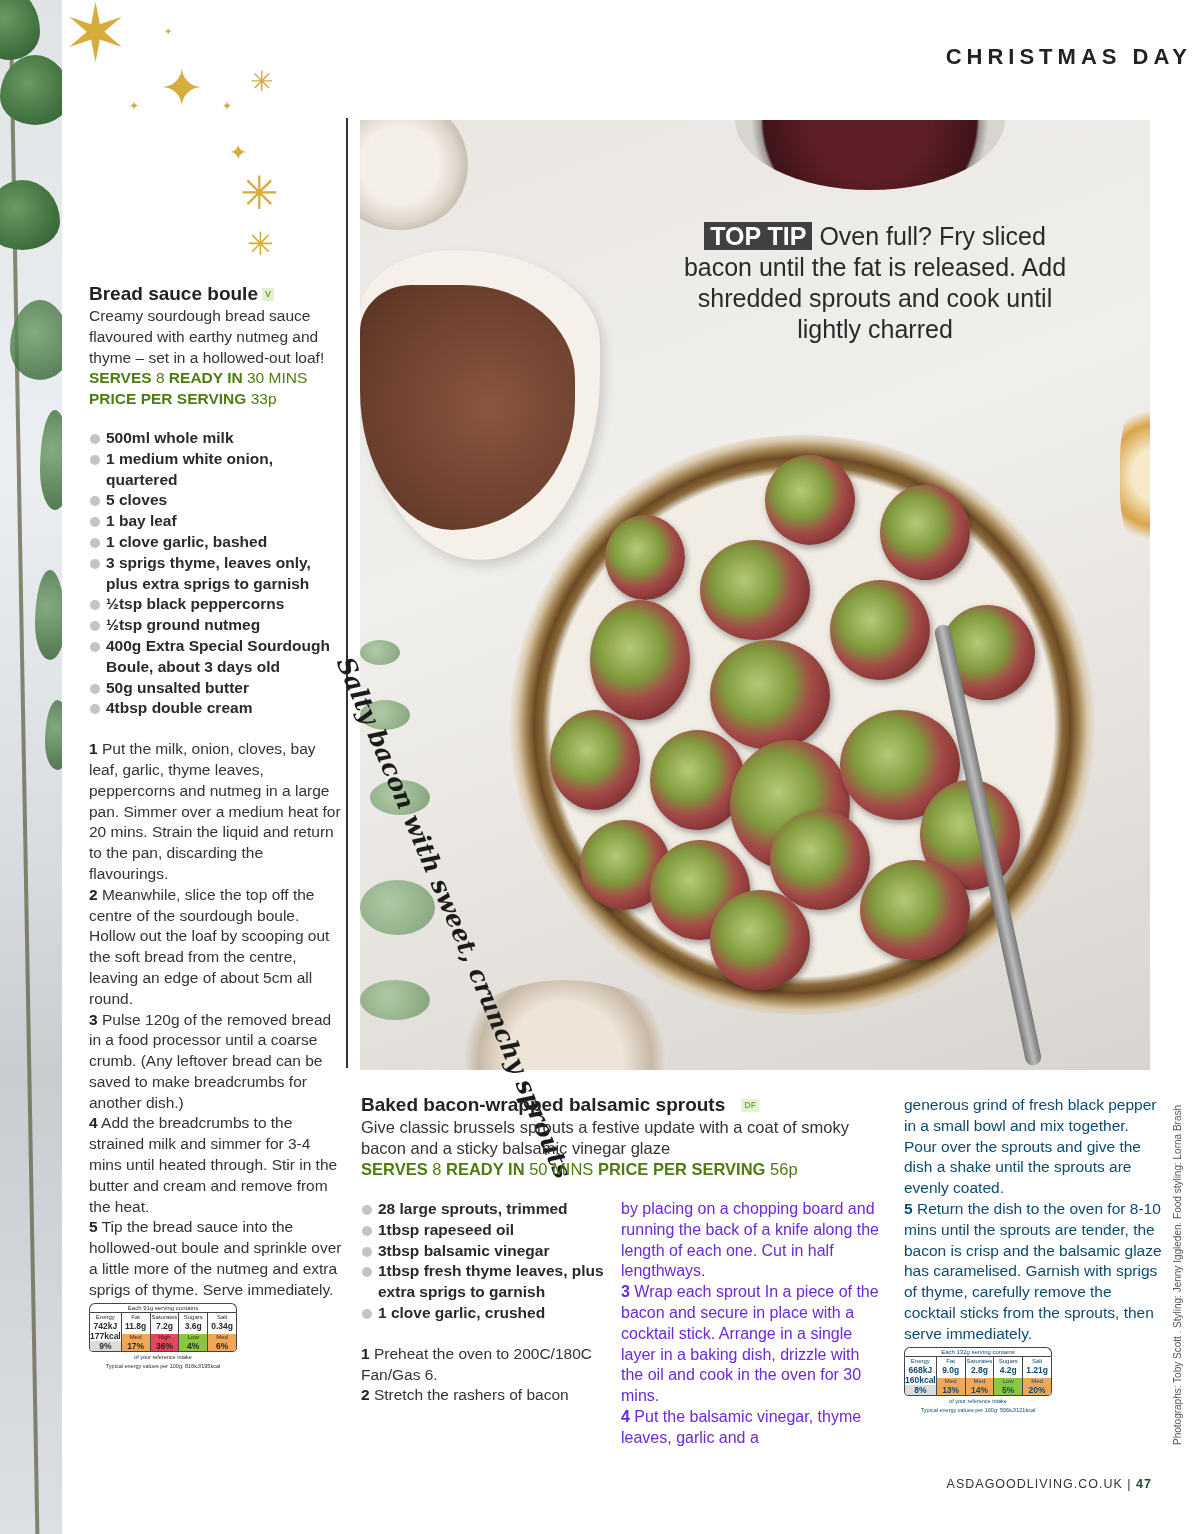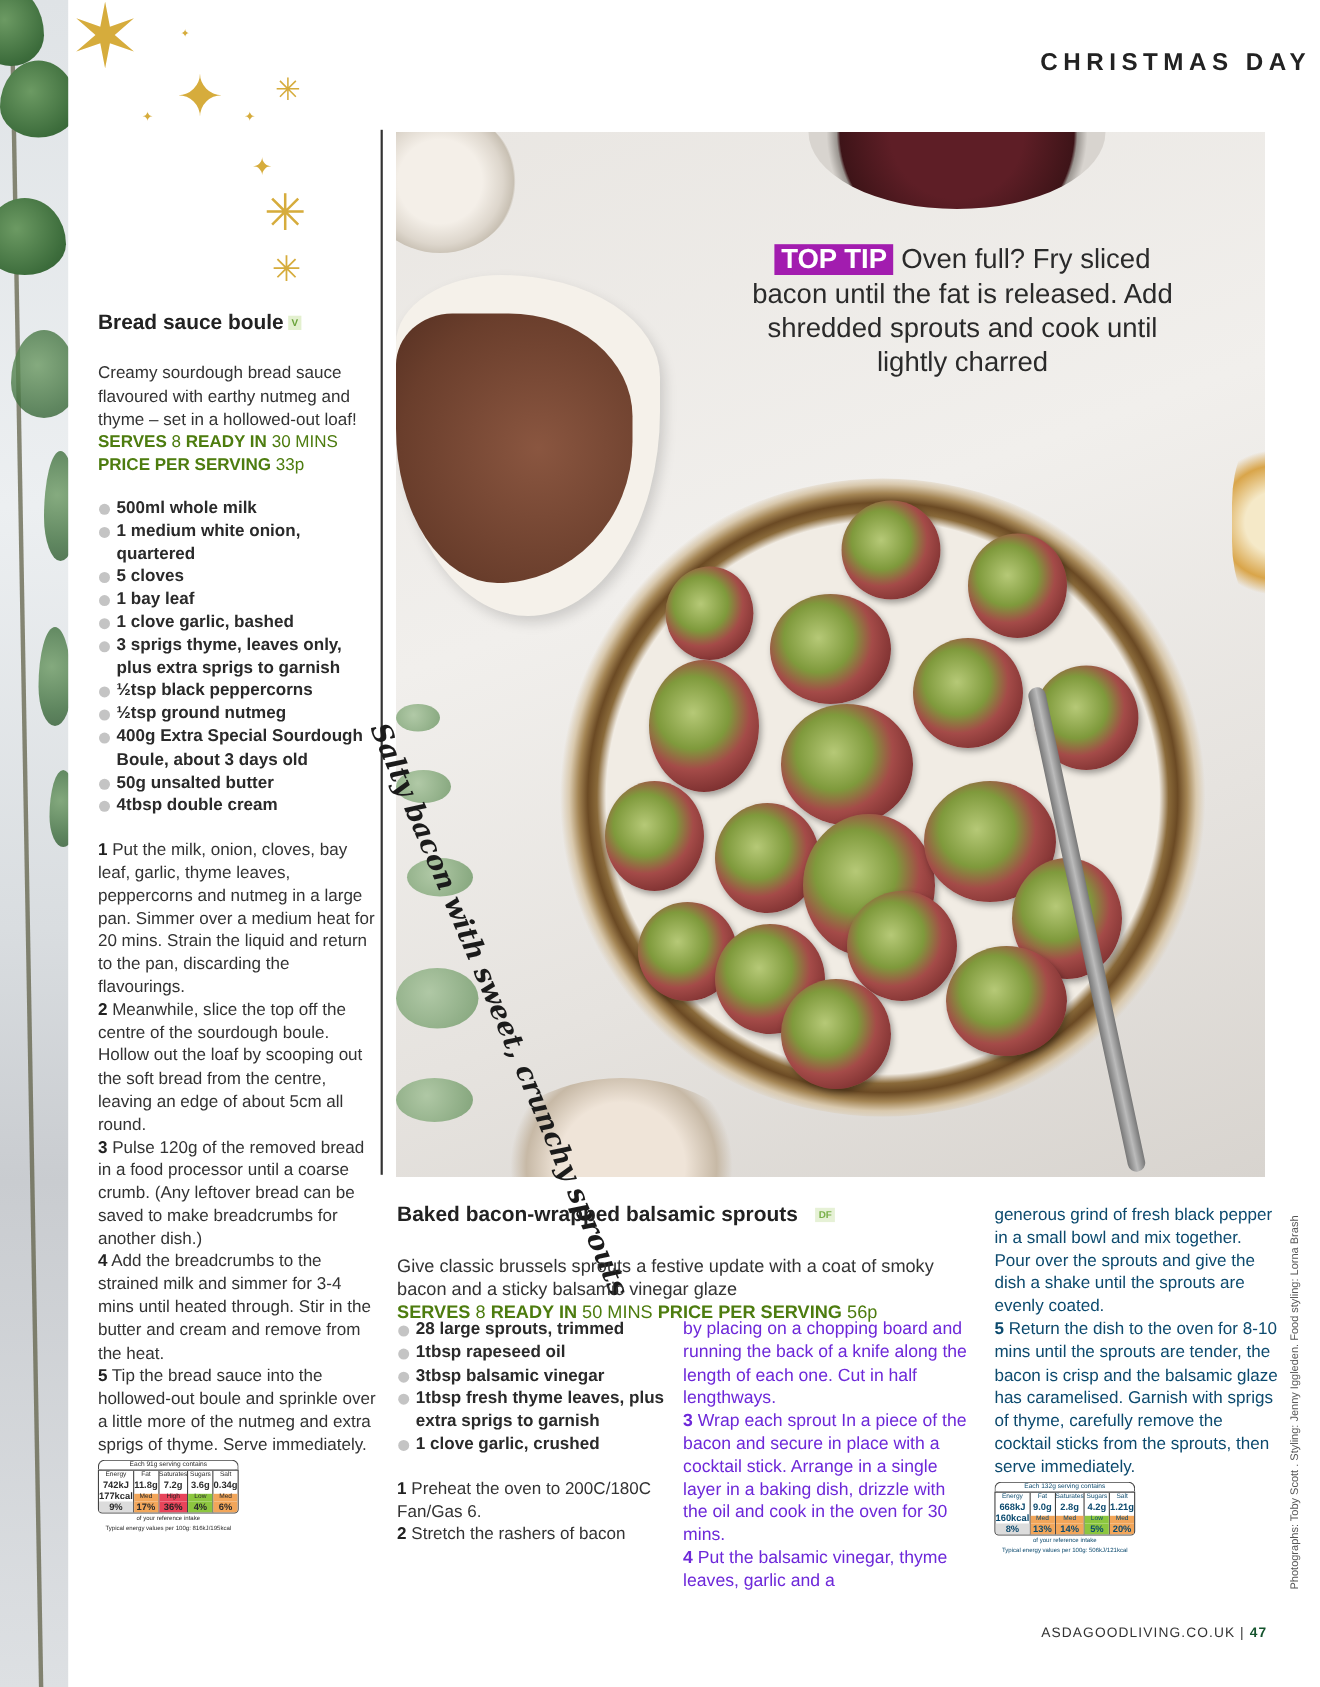--- a/index.html
+++ b/index.html
@@ -18,31 +18,31 @@
   .section-title { position: absolute; right: 8px; top: 44px; font-size: 22px; font-weight: 700; letter-spacing: 5px; color: #222; font-family: "Liberation Sans", sans-serif; }
 
   .vrule { position: absolute; left: 346px; top: 118px; width: 2px; height: 950px; background: #333; }
 
   
   .col-left { position: absolute; left: 89px; top: 282px; width: 255px; font-size: 15.5px; line-height: 20.8px; }
   .recipe-title { font-size: 19px; font-weight: 700; color: #222; line-height: 24px; }
   .badge { display: inline-block; font-size: 9px; font-weight: 700; padding: 1px 3px; margin-left: 4px; vertical-align: 3px; line-height: 11px; }
   .badge-v { background: #e3f0cf; color: #6aa339; }
   .badge-df { background: #e6f1d6; color: #7ab04a; margin-left: 16px; }
-  .intro { color: #333; margin-top: 24px; }
+  .intro { color: #333; }
   .meta { color: #4d7c0f; }
   .meta b { font-weight: 700; }
   ul.ing { list-style: none; margin-top: 18px; font-weight: 700; color: #2a2a2a; }
   ul.ing li { position: relative; padding-left: 17px; }
   ul.ing li::before { content: ""; position: absolute; left: 1px; top: 6px; width: 10px; height: 10px; border-radius: 50%; background: #c4c4c4; }
   .method { margin-top: 20px; color: #333; }
   .method p b { font-weight: 700; color: #222; }
 
   
-  .nut { width: 128px; margin-top: 2px; }
+  .nut { width: 148px; margin-top: 2px; }
   .nut-head { font-size: 6px; text-align: center; border: 1px solid #444; border-bottom: none; border-radius: 6px 6px 0 0; line-height: 8px; height: 9px; }
   .nut-row { display: flex; border: 1px solid #444; border-radius: 0 0 4px 4px; overflow: hidden; }
   .nut-cell { flex: 1; border-right: 1px solid #444; display: flex; flex-direction: column; text-align: center; }
   .nut-cell:last-child { border-right: none; }
   .nut-lab { font-size: 6px; line-height: 8px; }
   .nut-val { font-size: 8.5px; font-weight: 700; line-height: 10px; }
   .nut-lvl { font-size: 6px; line-height: 7px; margin-top: auto; }
   .nut-pct { font-size: 8.5px; font-weight: 700; line-height: 10px; }
   .nut-foot { font-size: 5.5px; text-align: center; line-height: 7px; margin-top: 2px; }
   .lvl-none { background: #dcdcdc; }
@@ -58,21 +58,21 @@
   .jug { position: absolute; left: 0px; top: 130px; width: 240px; height: 310px; border-radius: 40% 60% 50% 50% / 20% 30% 60% 60%; background: #f5f1ea; box-shadow: 4px 6px 12px rgba(0,0,0,.15); }
   .jug-gravy { position: absolute; left: 0; top: 165px; width: 215px; height: 245px; border-radius: 25% 55% 60% 45% / 20% 40% 55% 60%; background: radial-gradient(circle at 60% 50%, #8a5640, #6a3e2c 70%, #563022); }
   .bowl { position: absolute; left: 140px; top: 315px; width: 605px; height: 580px; border-radius: 50%; background: radial-gradient(circle, #f1ece4 60%, #8a6a3a 62%, #6b4a24 64%, #a48554 66%, #d9c9ae 68%, transparent 70%); }
   .sprout { position: absolute; border-radius: 50%; background: radial-gradient(circle at 40% 40%, #b6c977 0%, #7f9a3c 35%, #a44b48 55%, #7b2f2f 80%); box-shadow: 2px 3px 6px rgba(0,0,0,.35); }
   .spoon { position: absolute; left: 620px; top: 500px; width: 16px; height: 450px; background: linear-gradient(90deg, #777, #bbb, #777); border-radius: 8px; transform: rotate(-12deg); }
   .glass-bottom { position: absolute; left: 85px; top: 860px; width: 240px; height: 160px; border-radius: 50%; background: radial-gradient(circle, #efe4d8 40%, #c7b9a6 60%, transparent 70%); }
   .candle { position: absolute; left: 760px; top: 270px; width: 80px; height: 170px; border-radius: 40%; background: radial-gradient(circle, #f5e9c8 30%, #d9a54a 55%, transparent 70%); }
   .plant-leaf { position: absolute; background: radial-gradient(circle at 40% 40%, #a6c39b, #6f9767); border-radius: 50%; opacity: .85; }
 
   .tip { position: absolute; left: 670px; top: 221px; width: 410px; text-align: center; font-size: 25px; line-height: 31px; color: #2a2a2a; }
-  .tip .tip-label { background: #a21caf; color: #fff; font-weight: 700; padding: 0 6px; }
+  .tip .tip-label { background: #404040; color: #fff; font-weight: 700; padding: 0 6px; }
 
   .script { position: absolute; left: 420px; top: 800px; font-family: "DejaVu Serif", serif; font-style: italic; font-weight: 700; font-size: 25px; color: #1b1b1b; transform: rotate(67deg); transform-origin: 0 0; white-space: nowrap; width: 0; }
   .script span { display: inline-block; transform: translate(-160px, 0); }
 
   
   .b-head { position: absolute; left: 361px; top: 1093px; width: 530px; font-size: 16.5px; line-height: 20.8px; }
   .b-head .recipe-title { font-size: 19px; line-height: 24px; }
   .b-col1 { position: absolute; left: 361px; top: 1199px; width: 265px; font-size: 15.5px; line-height: 20.8px; }
   .b-col1 ul.ing { margin-top: 0; }
   .b-col1 .method { margin-top: 20px; }

